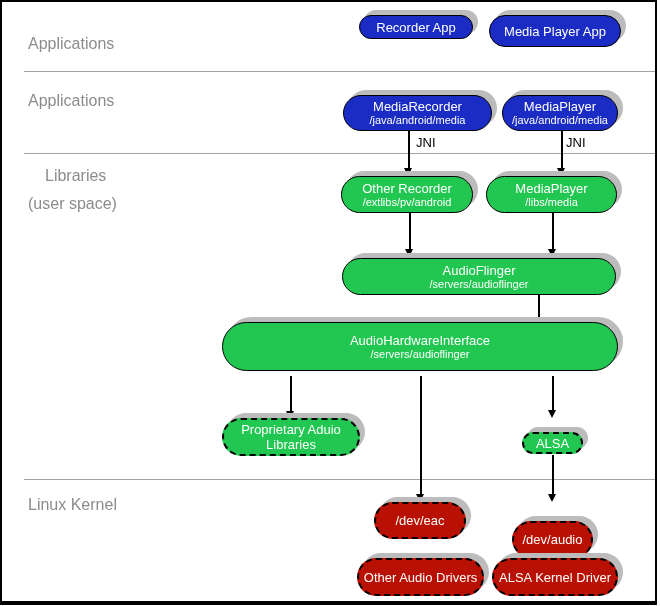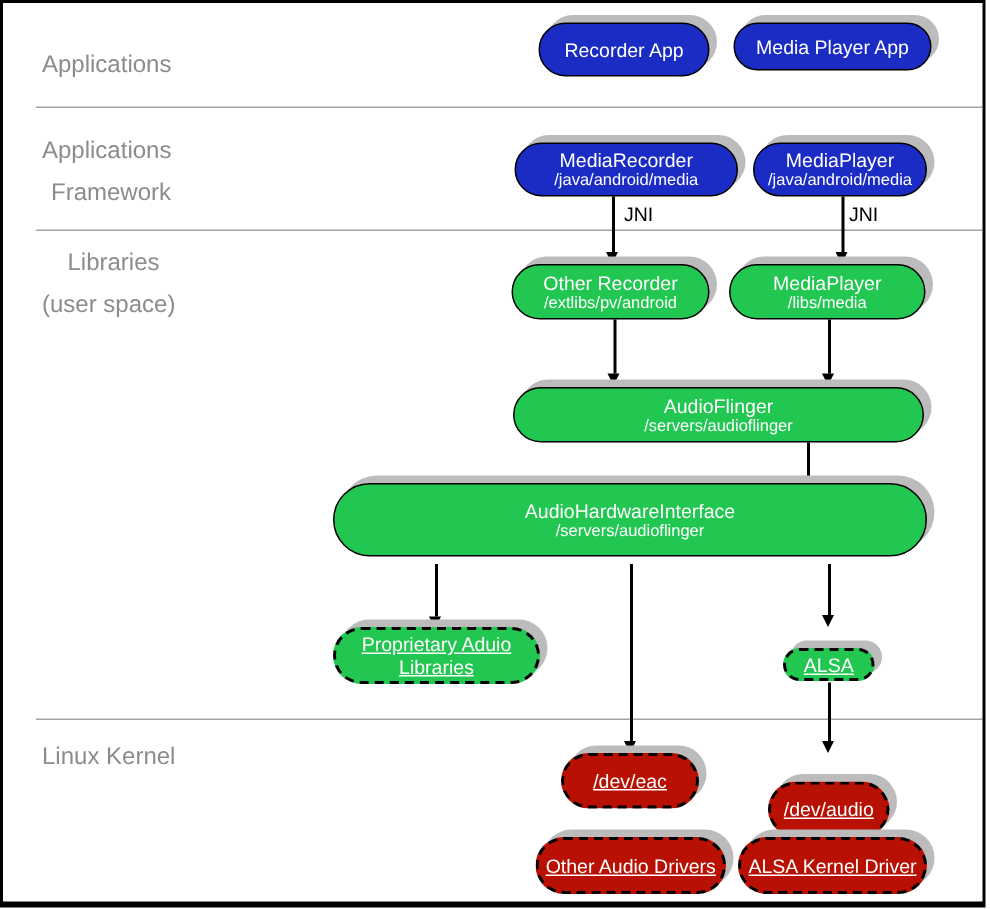--- a/index.html
+++ b/index.html
@@ -21,21 +21,21 @@
     white-space:nowrap;
   }
   .layer-label .ln { display:block; }
   .node {
     position:absolute; display:flex; flex-direction:column;
     align-items:center; justify-content:center;
     border-radius:999px; color:#ffffff; text-align:center;
     box-shadow:5px -5px 0 #bcbcbc;
   }
   .solid  { border:1.5px solid #000; }
-  .dashed { border:2px dashed #000;text-decoration:underline; }
+  .dashed { border:2px dashed #000; }
   .blue  { background:#1a2cc4; }
   .green { background:#22c751; }
   .red   { background:#b81003; }
   .t  { font-size:13px; line-height:15px; white-space:nowrap; }
   .s  { font-size:11px; line-height:13px; white-space:nowrap; }
   .vline { position:absolute; width:1.5px; background:#000; }
   .arrowhead {
     position:absolute; width:0; height:0;
     border-left:4.5px solid transparent; border-right:4.5px solid transparent;
     border-top:8px solid #000;
@@ -49,31 +49,30 @@
 
   <div class="divider" style="top:71px"></div>
   <div class="divider" style="top:153px"></div>
   <div class="divider" style="top:479px"></div>
 
   <div class="layer-label" style="left:28px;top:30px">
     <span class="ln">Applications</span>
   </div>
   <div class="layer-label" style="left:28px;top:87px">
     <span class="ln">Applications</span>
-    <span class="ln" style="padding-left:6px">Framework</span>
   </div>
   <div class="layer-label" style="left:28px;top:162px">
     <span class="ln" style="padding-left:17px">Libraries</span>
     <span class="ln">(user space)</span>
   </div>
   <div class="layer-label" style="left:28px;top:491px">
     <span class="ln">Linux Kernel</span>
   </div>
 
-  <div class="node blue solid" style="left:359px;top:15px;width:114px;height:36px">
+  <div class="node blue solid" style="left:359px;top:15px;width:114px;height:24px">
     <span class="t">Recorder App</span>
   </div>
   <div class="node blue solid" style="left:489px;top:15px;width:132px;height:32px">
     <span class="t">Media Player App</span>
   </div>
 
   <div class="node blue solid" style="left:343px;top:95px;width:149px;height:36px">
     <span class="t">MediaRecorder</span>
     <span class="s">/java/android/media</span>
   </div>

